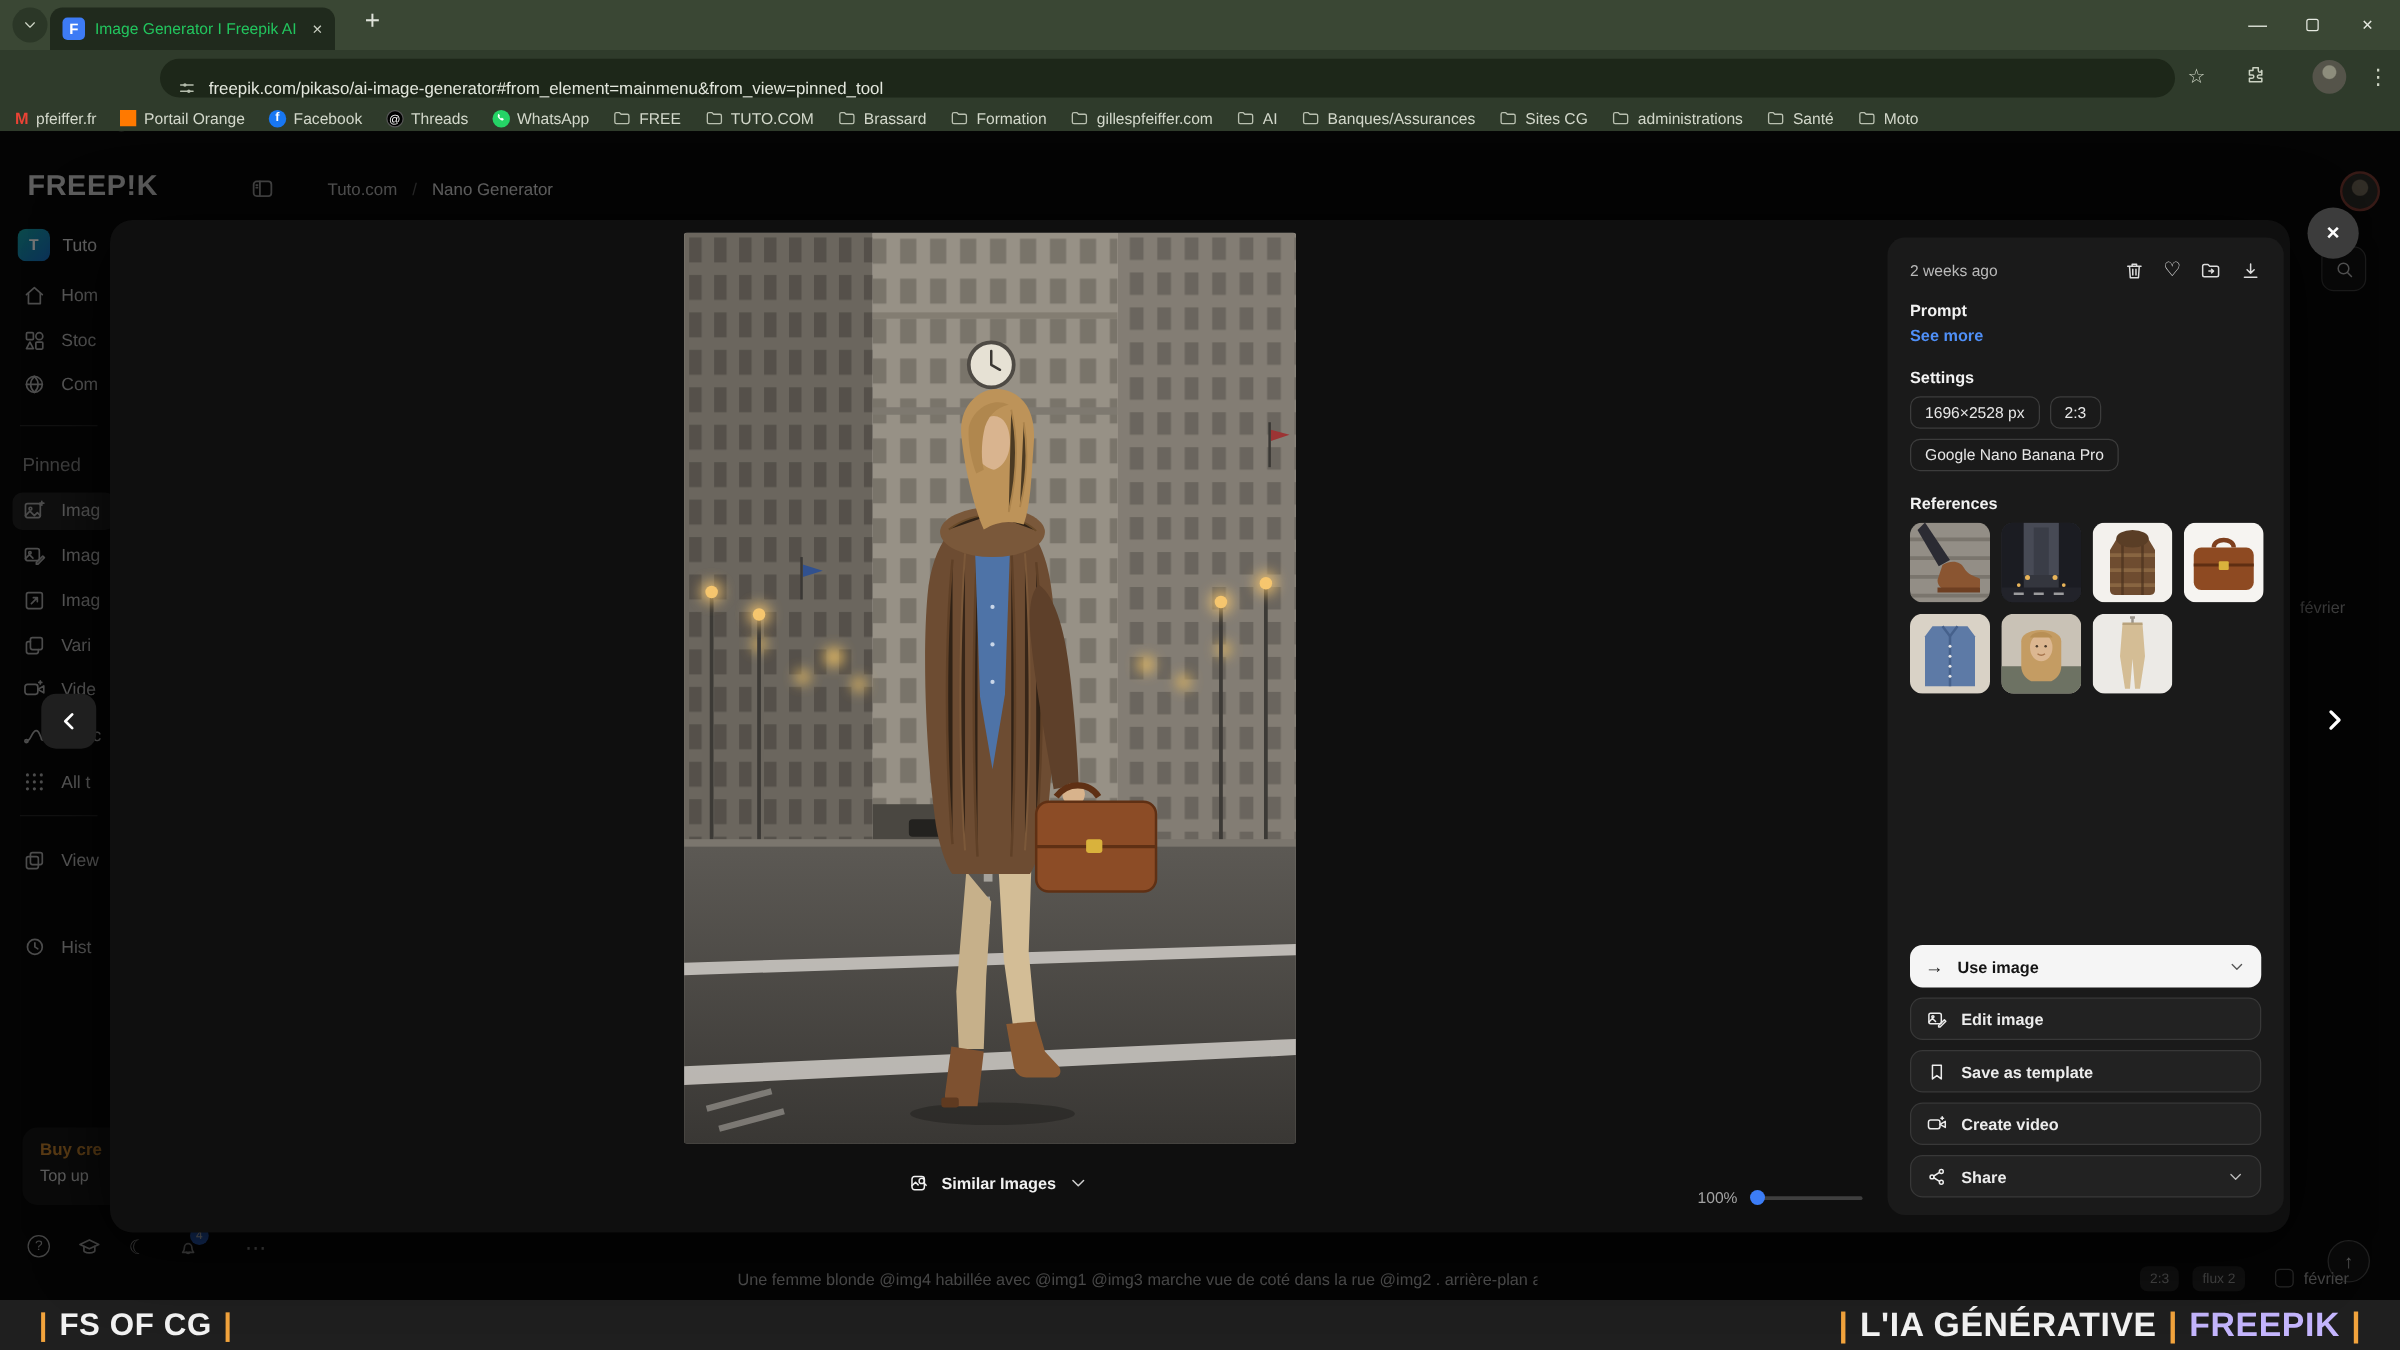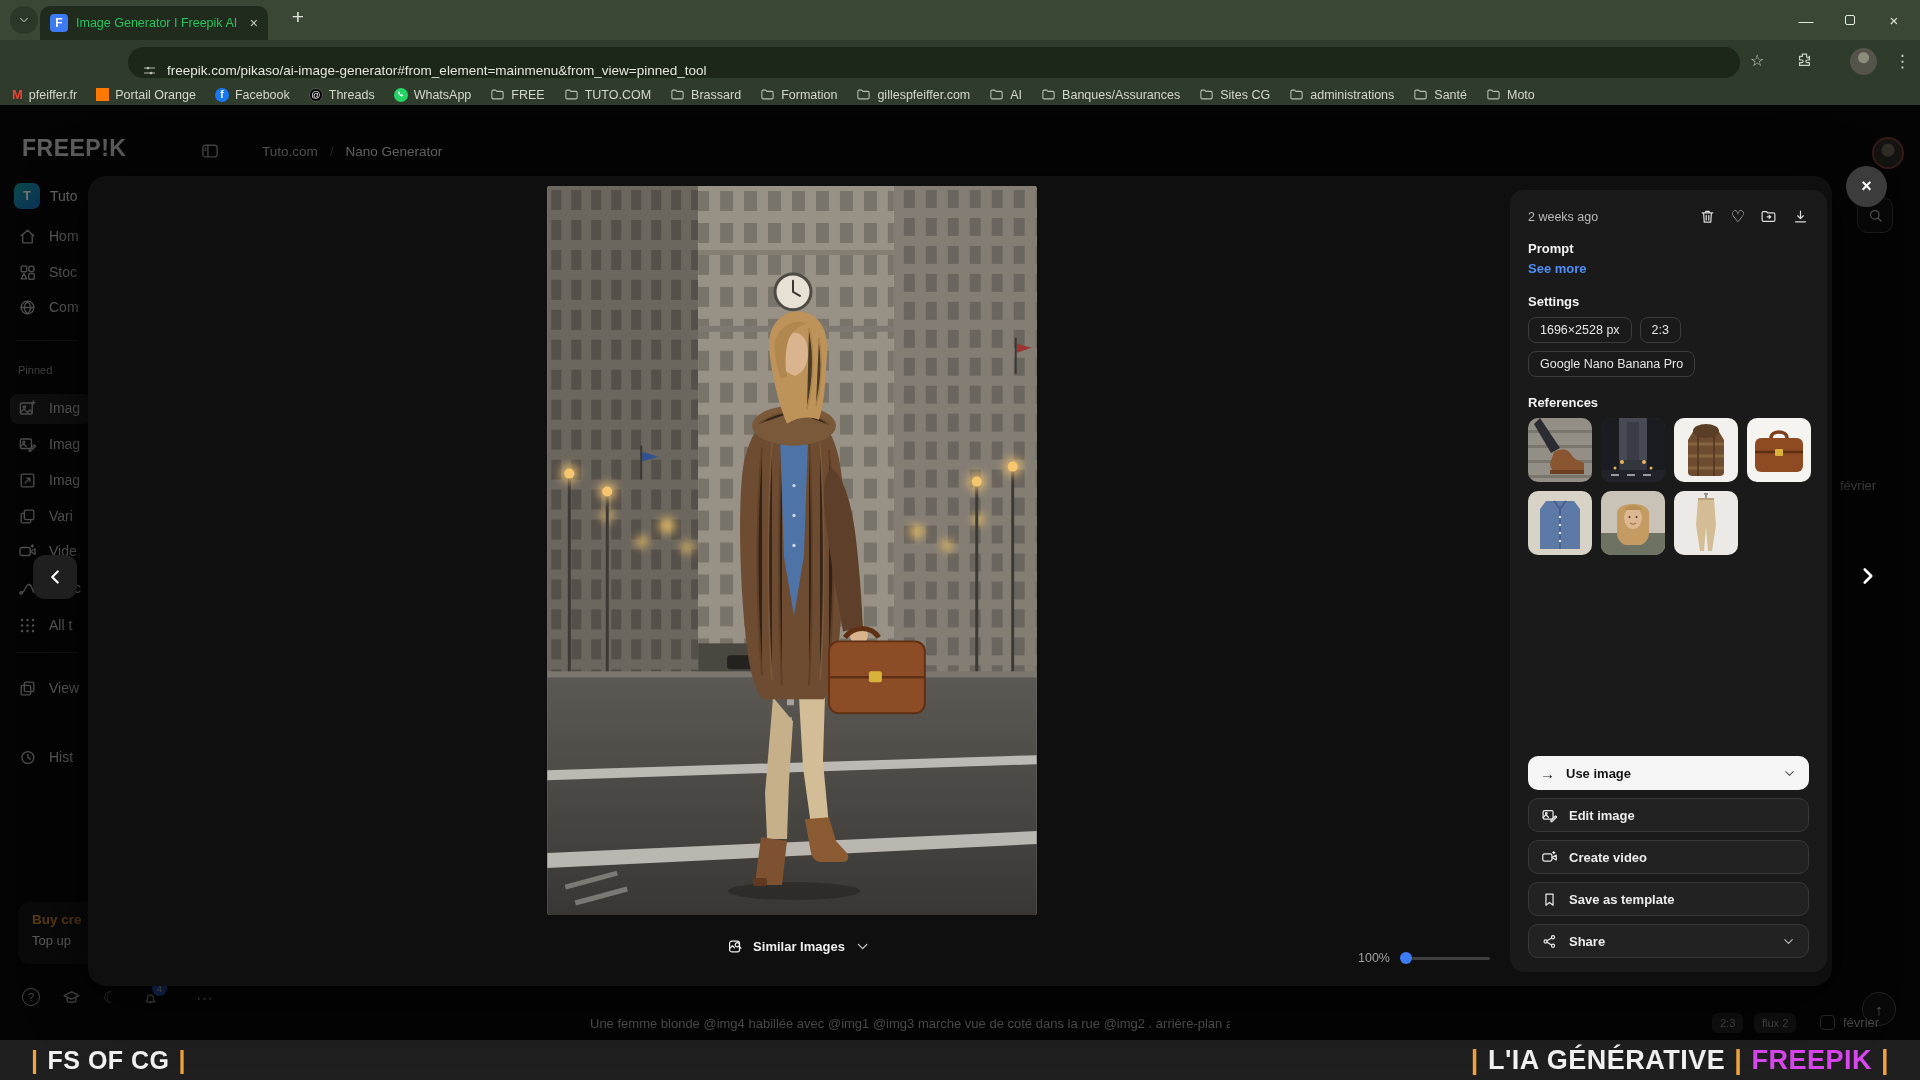--- a/index.html
+++ b/index.html
@@ -42,21 +42,21 @@
   .logo{position:absolute;left:22px;top:30px;font-size:23px;font-weight:800;letter-spacing:.5px;color:#cfcfcf}
   .panel-toggle{position:absolute;left:200px;top:36px;color:#9a9a9a}
   .crumbs{position:absolute;left:262px;top:39px;display:flex;gap:12px;font-size:13.5px}
   .crumb-site{color:#bdbdbd}.crumb-sep{color:#5c5c5c}.crumb-page{color:#e4e4e4}
 
   .srow{position:absolute;left:18px;display:flex;align-items:center;gap:12px;color:#c6c6c6;font-size:14px;width:86px;overflow:hidden;white-space:nowrap;height:20px}
   .srow .ic{width:19px;height:19px;color:#ababab;flex:none}
   .team{position:absolute;left:14px;top:78px;display:flex;align-items:center;gap:10px;width:90px;overflow:hidden}
   .team-badge{width:26px;height:26px;border-radius:7px;background:linear-gradient(135deg,#17a3a3,#1b6fc4);color:#fff;font-size:12.5px;font-weight:700;display:flex;align-items:center;justify-content:center;flex:none}
   .team-label{font-size:14px;color:#e0e0e0}
-  .sec-label{position:absolute;left:18px;font-size:11px;color:#8a8a8a}
+  .sec-label{position:absolute;left:18px;font-size:15px;color:#8a8a8a}
   .sdivider{position:absolute;left:16px;width:62px;height:1px;background:#262626}
   .active-pill{position:absolute;left:10px;top:289px;width:82px;height:30px;background:#232323;border-radius:8px}
 
   .buy-card{position:absolute;left:18px;top:797px;width:220px;height:62px;background:#181818;border-radius:12px;padding:10px 14px}
   .buy-title{color:#c8842e;font-size:13.5px;font-weight:600}
   .buy-sub{color:#cfcfcf;font-size:13px;margin-top:6px}
   .footrow{position:absolute;top:883px;color:#9a9a9a}
   .help-circ{width:18px;height:18px;border:1.5px solid #9a9a9a;border-radius:50%;display:flex;align-items:center;justify-content:center;font-size:11px}
   .bell-badge{position:absolute;left:152px;top:876px;width:15px;height:15px;border-radius:50%;background:#2f6fe4;color:#fff;font-size:9.5px;display:flex;align-items:center;justify-content:center}
 
@@ -109,21 +109,21 @@
   .nav-left .ic{width:22px;height:22px;transform:rotate(90deg);stroke-width:2.4}
   .nav-right{position:absolute;left:1850px;top:558px;width:36px;height:36px;color:#fff;display:flex;align-items:center;justify-content:center;z-index:11}
   .nav-right .ic{width:26px;height:26px;transform:rotate(-90deg);stroke-width:2.4}
   .modal-close{position:absolute;left:1846px;top:166px;width:41px;height:41px;border-radius:50%;background:#3c3c3c;color:#fff;font-size:18px;font-weight:700;display:flex;align-items:center;justify-content:center;z-index:12}
 
   
   .bottombar{position:absolute;left:0;top:1040px;width:1920px;height:40px;background:#1f1f1f;display:flex;align-items:center;justify-content:space-between;padding:0 22px;z-index:6}
   .bar-left{font-size:25px;font-weight:700;color:#f2f2f2;letter-spacing:.5px}
   .bar-right{font-size:27px;font-weight:700;color:#f2f2f2;letter-spacing:.5px}
   .pipe{color:#f2a33c;font-weight:800;margin:0 9px}
-  .brand{color:#d946ef}
+  .brand{color:#c4b5fd}
 </style>
 </head>
 <body>
 
 <svg width="0" height="0" style="position:absolute">
   <defs>
     <symbol id="s-chev" viewBox="0 0 24 24">
         <polyline points="6,9 12,15 18,9"></polyline>
       </symbol>
     <symbol id="s-folder" viewBox="0 0 24 24">
@@ -778,32 +778,32 @@
           </svg>
       </div>
       <div class="act">
         <svg class="ic">
             <use href="#s-imgpen"></use>
           </svg>
         <span>Edit image</span>
       </div>
       <div class="act">
         <svg class="ic">
+            <use href="#s-bookmark"></use>
+          </svg>
+        <span>Save as template</span>
+      </div>
+      <div class="act">
+        <svg class="ic">
             <use href="#s-video"></use>
           </svg>
         <span>Create video</span>
       </div>
       <div class="act">
         <svg class="ic">
-            <use href="#s-bookmark"></use>
-          </svg>
-        <span>Save as template</span>
-      </div>
-      <div class="act">
-        <svg class="ic">
             <use href="#s-share"></use>
           </svg>
         <span>Share</span>
         <svg class="ic chev-end">
             <use href="#s-chev"></use>
           </svg>
       </div>
     </div>
   </div>
 </div>

